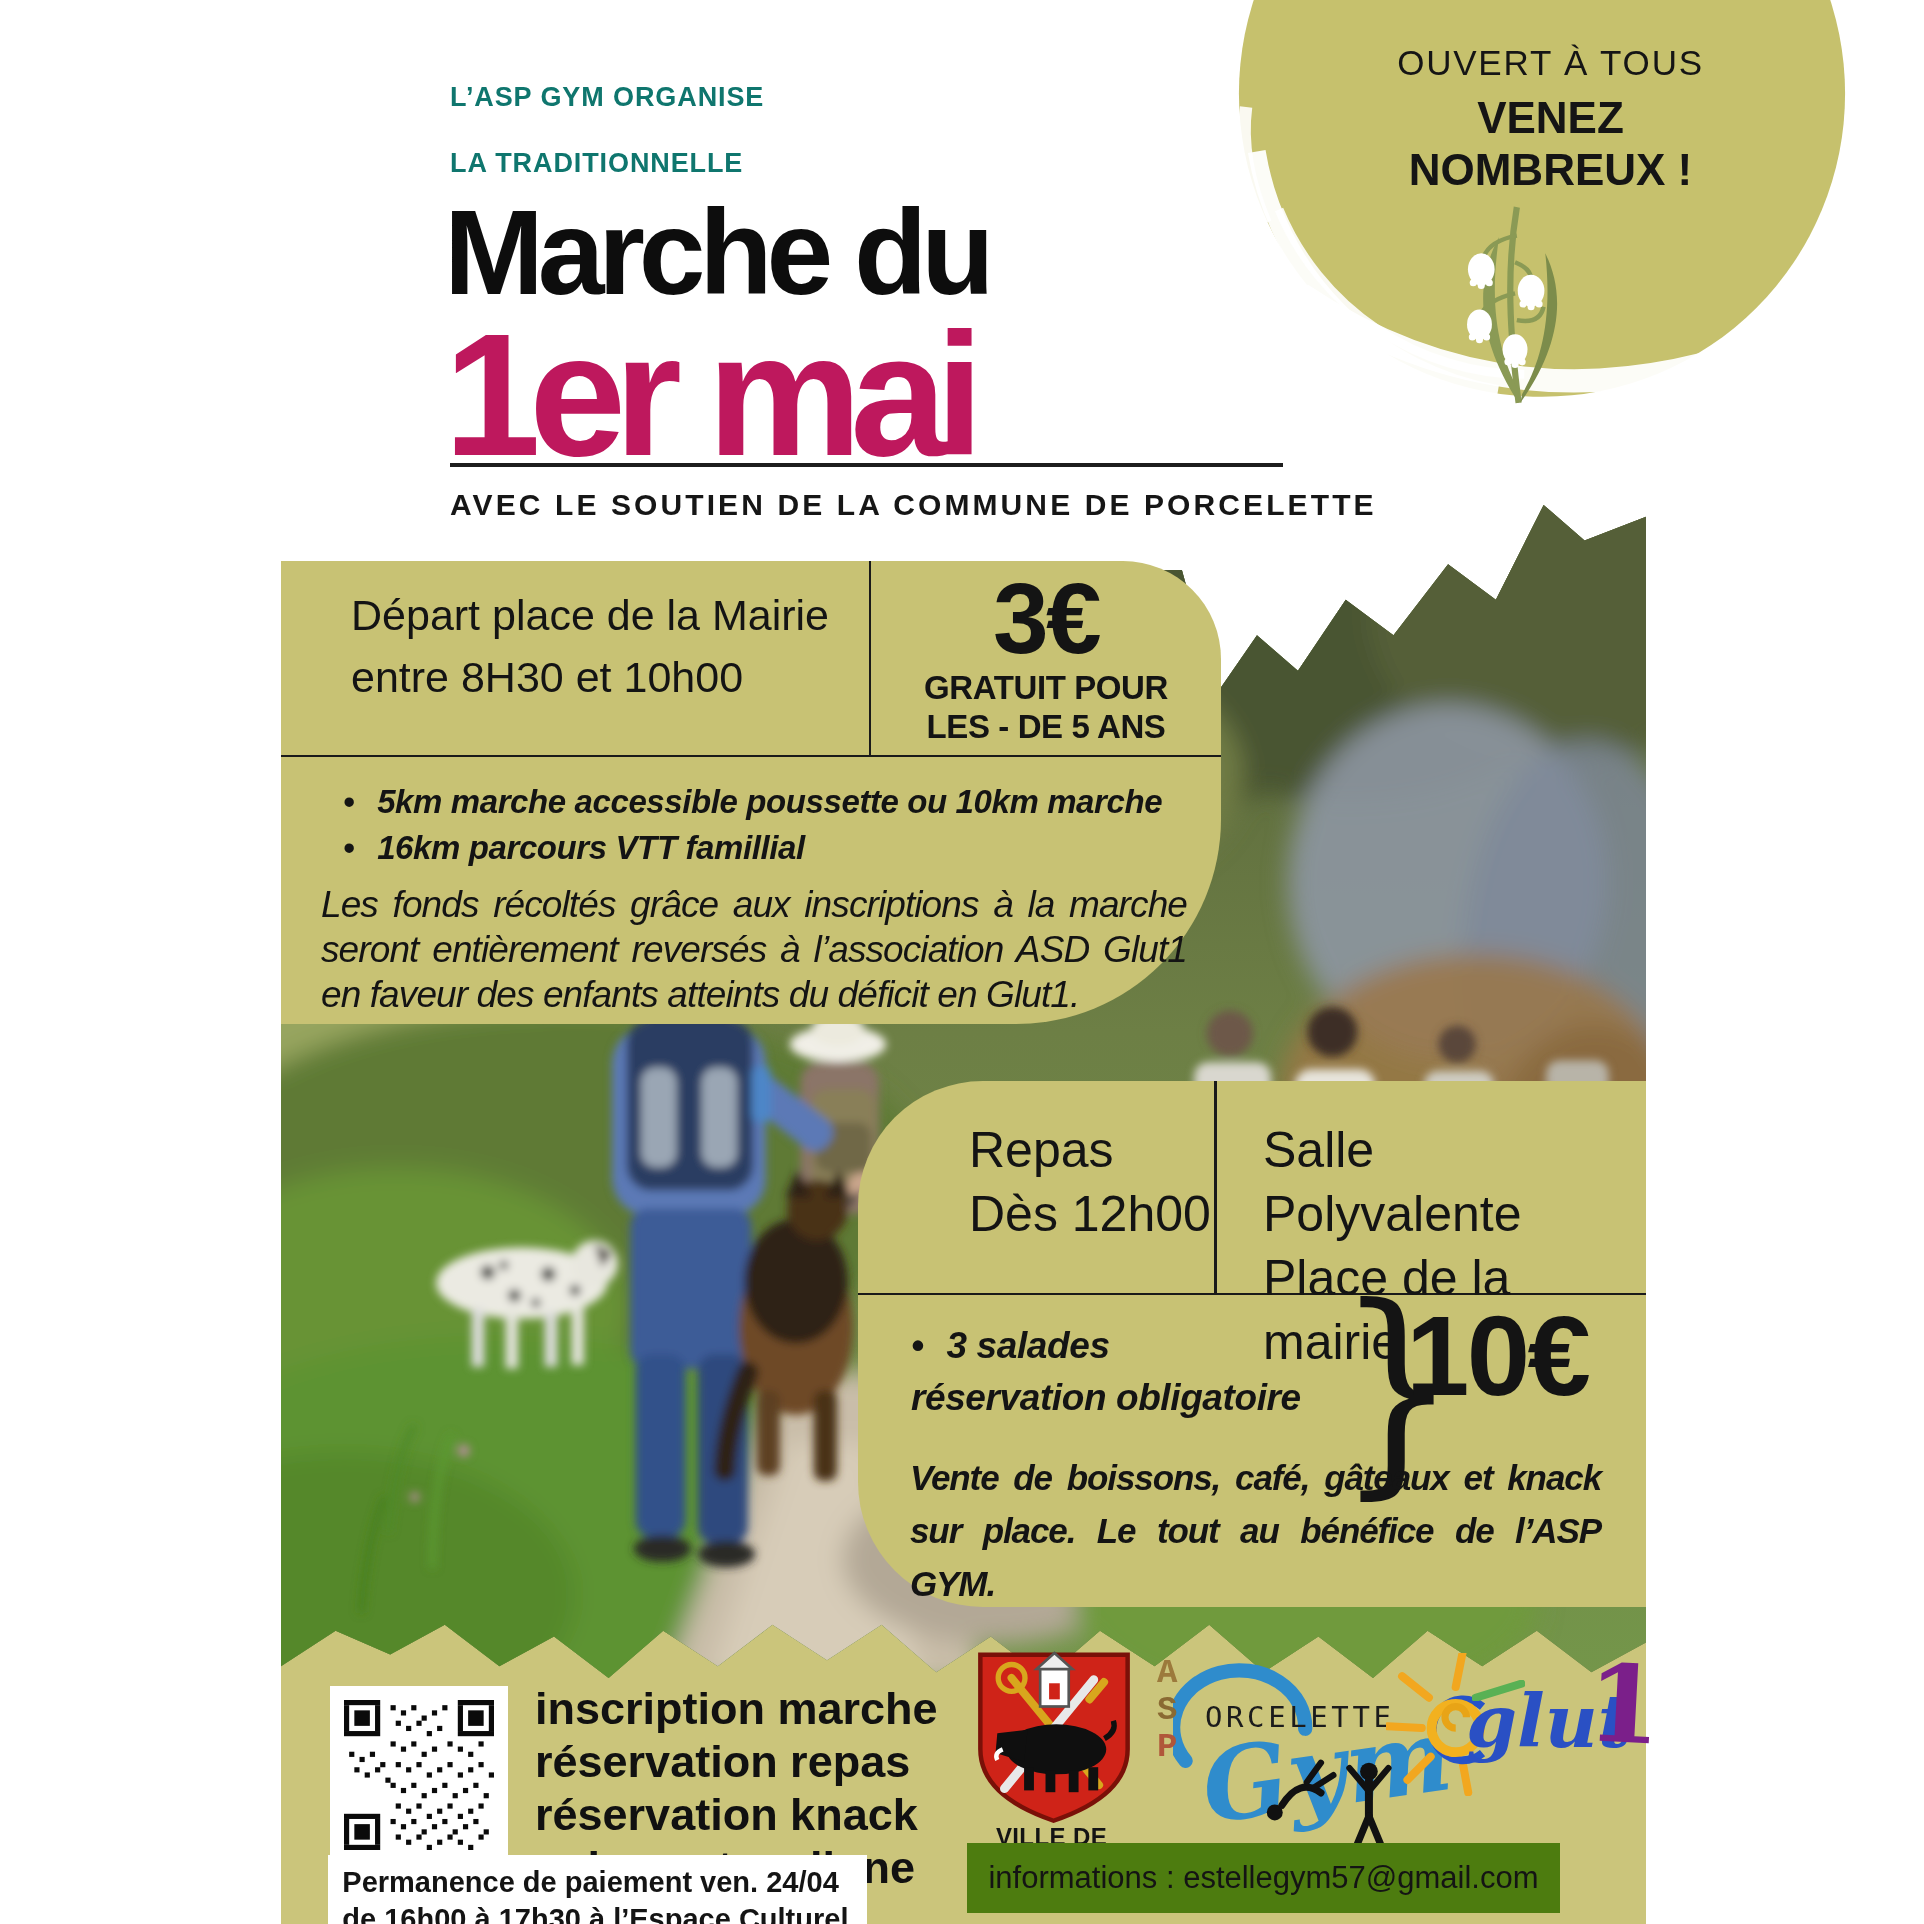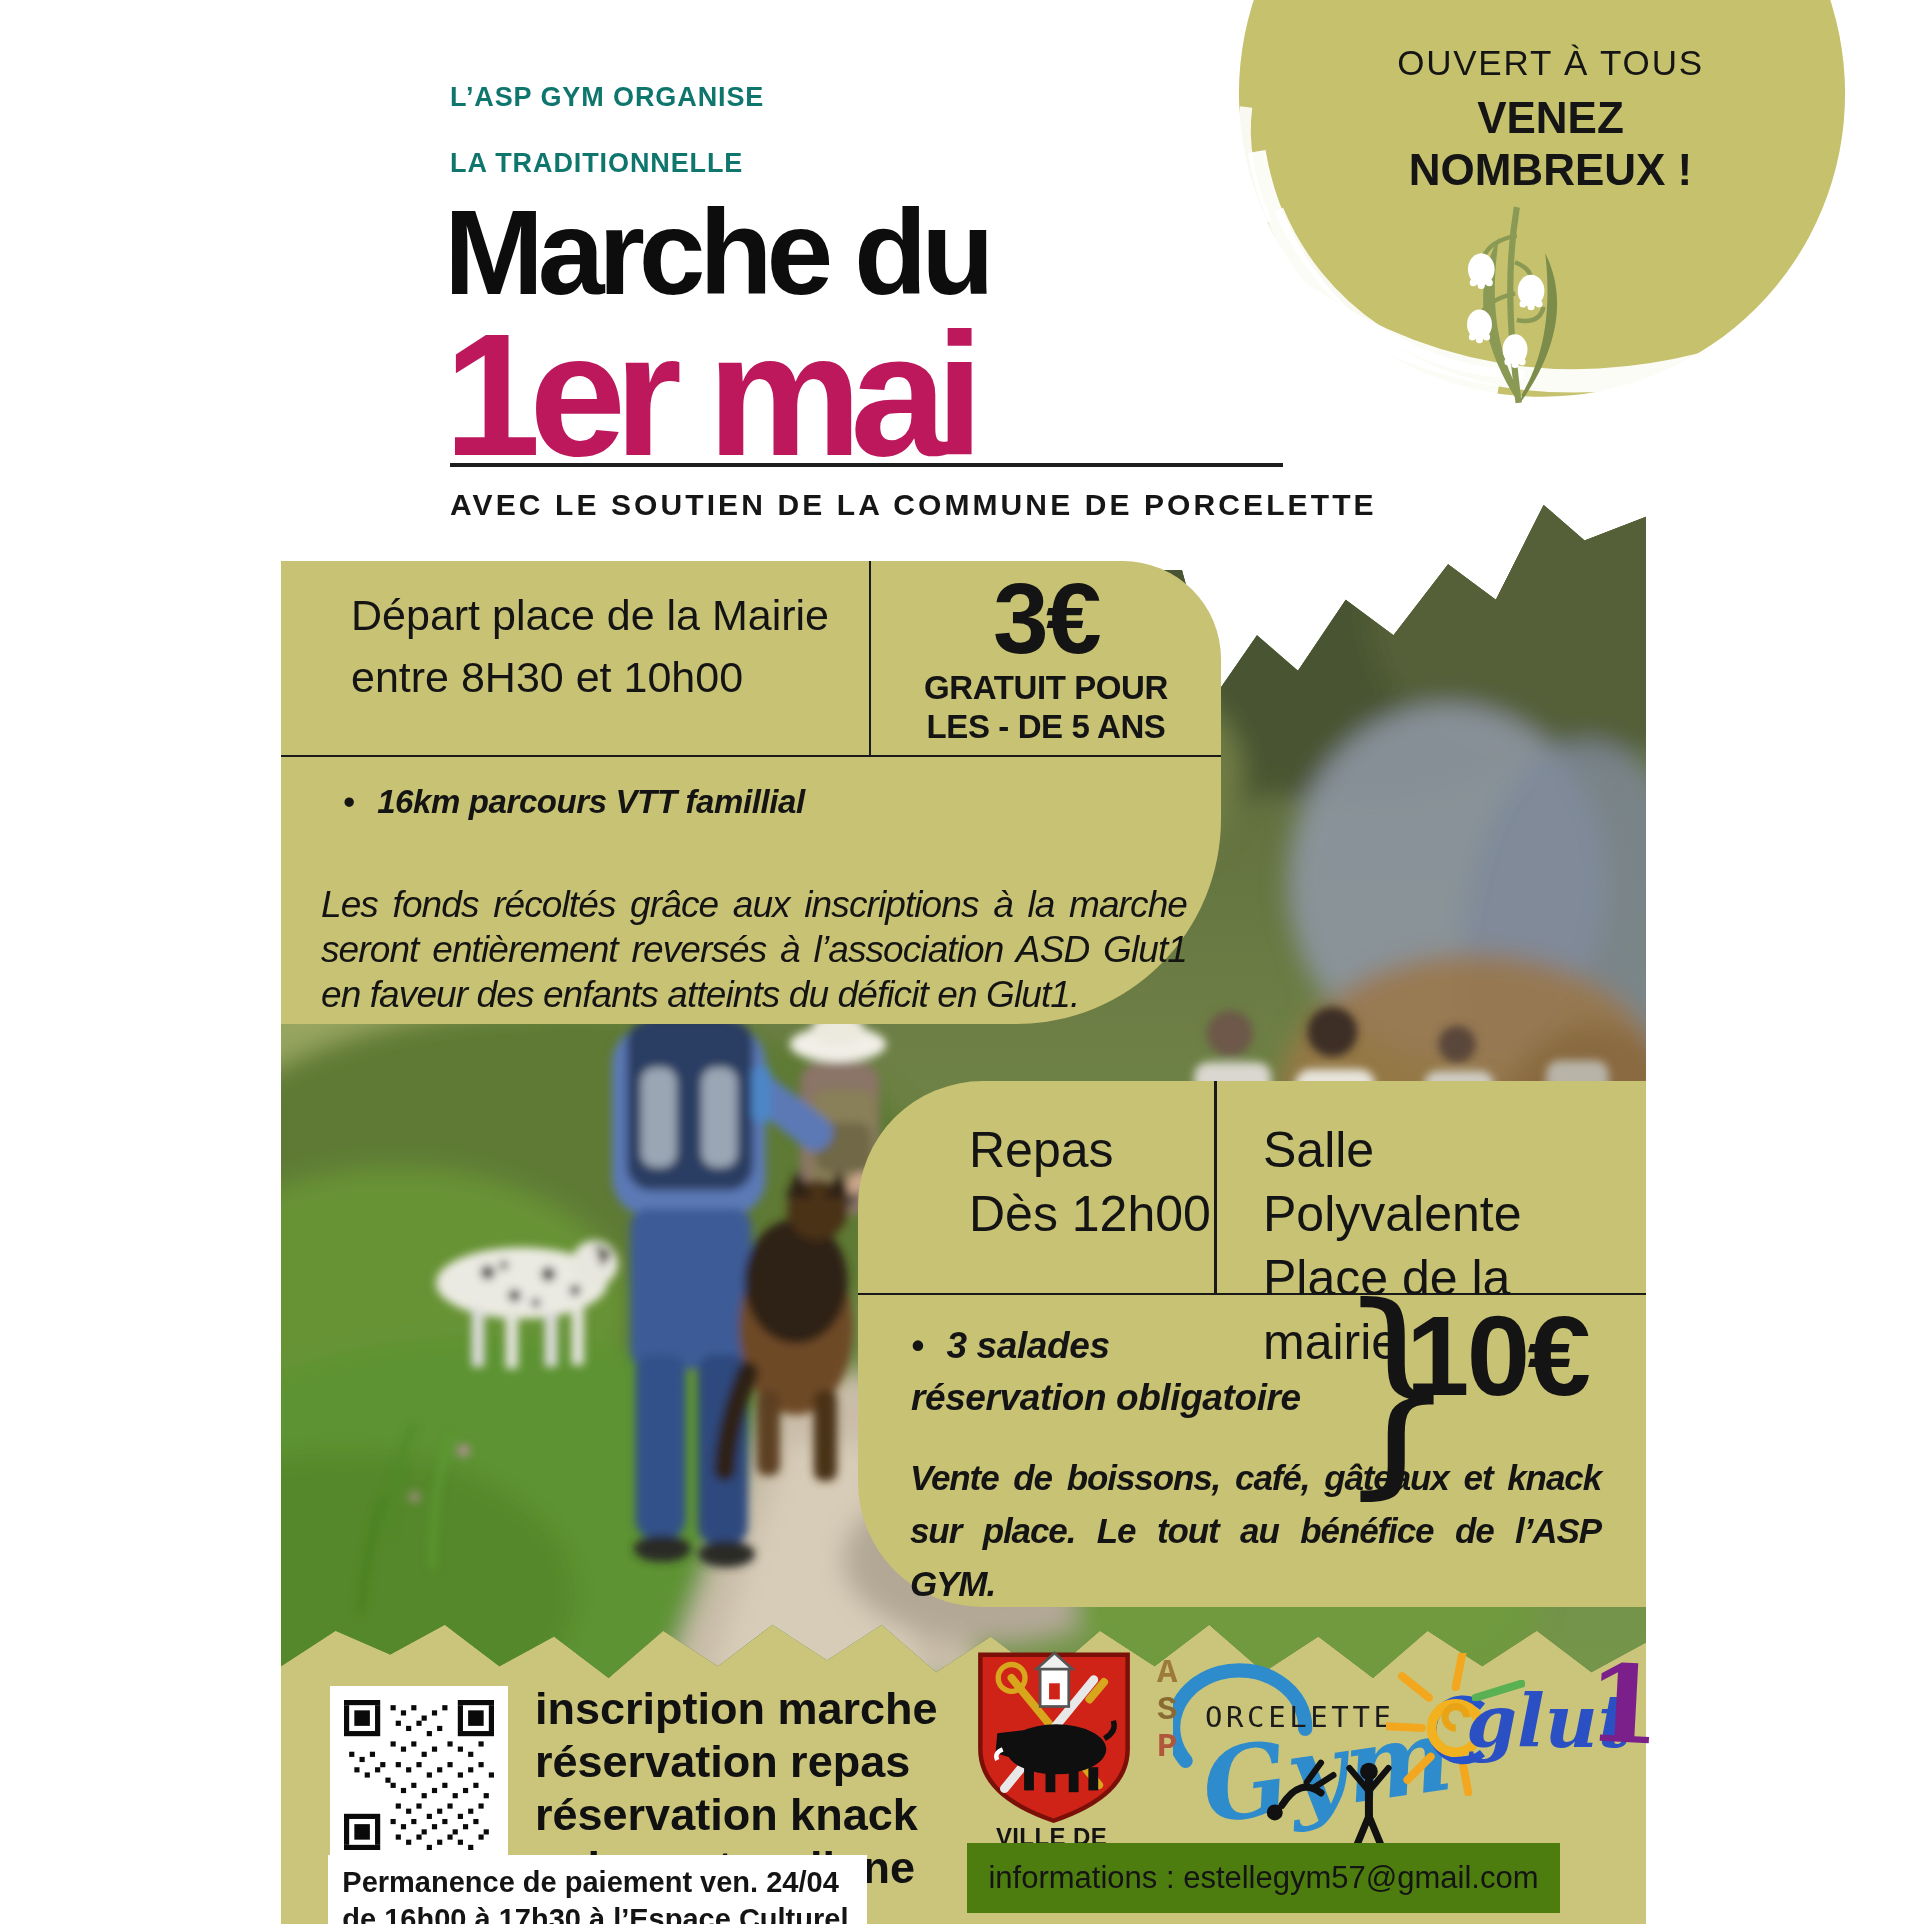--- a/index.html
+++ b/index.html
@@ -246,20 +246,21 @@
         <div>Départ place de la Mairie</div>
         <div>entre 8H30 et 10h00</div>
       </div>
       <div class="p1-right">
         <div class="price3">3€</div>
         <div class="price-note">GRATUIT POUR</div>
         <div class="price-note">LES - DE 5 ANS</div>
       </div>
     </div>
     <div class="p1-bullets">
+      <div class="bullet-item">5km marche  accessible poussette ou 10km marche</div>
       <div class="bullet-item">16km parcours VTT famillial</div>
     </div>
     <div class="p1-para">Les fonds récoltés grâce aux inscriptions à la marche seront entièrement reversés à l’association ASD Glut1 en faveur des enfants atteints du déficit en Glut1.</div>
   </div>
 
   <div class="abs panel panel2">
     <div class="p2-row1">
       <div class="p2-left">
         <div>Repas</div>
         <div>Dès 12h00</div>

